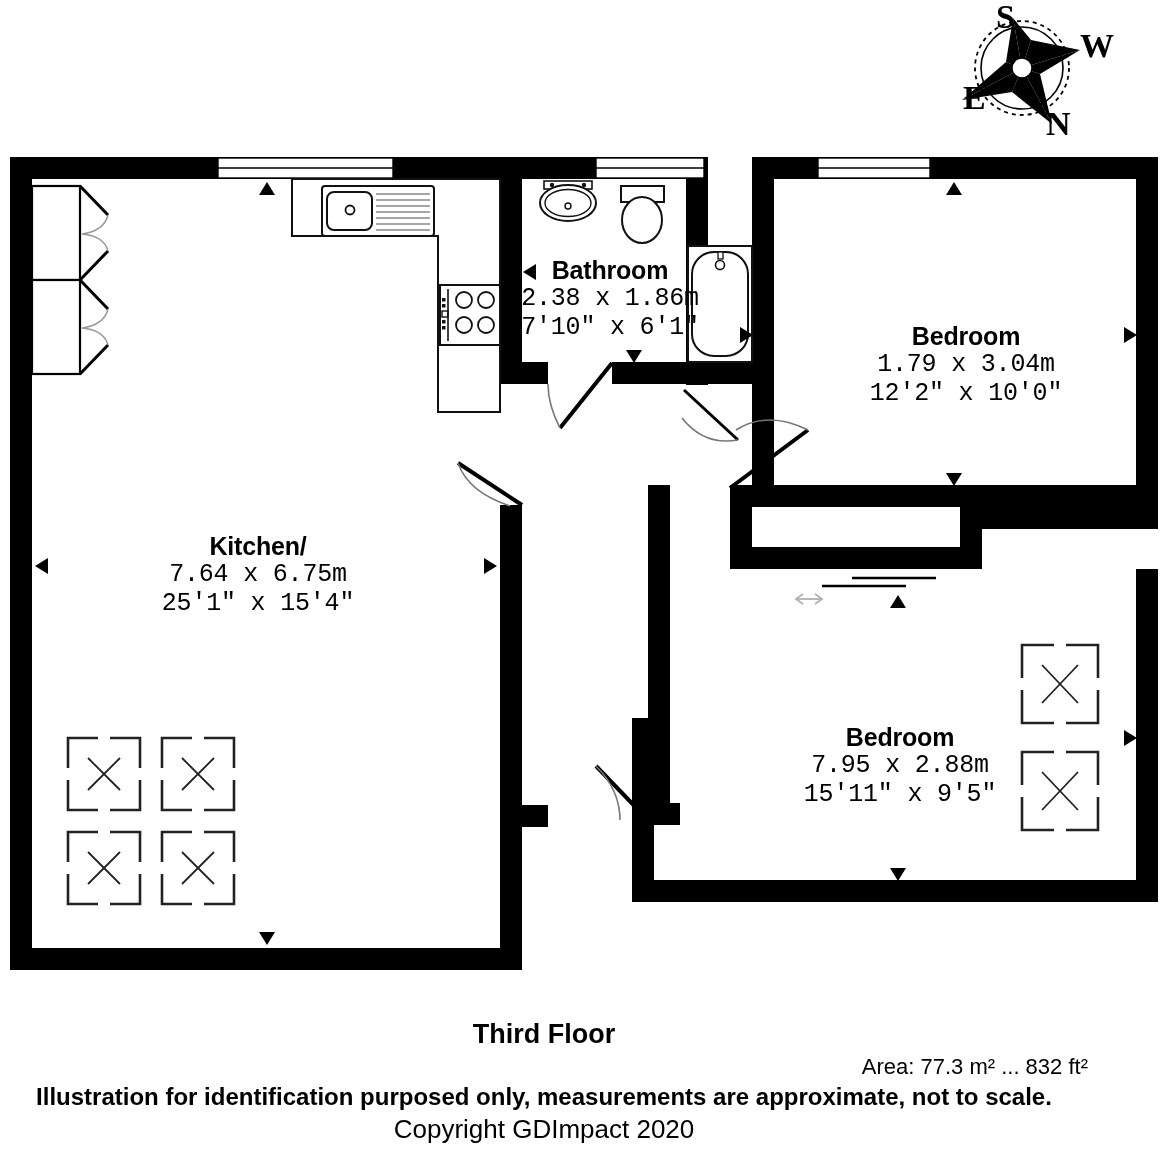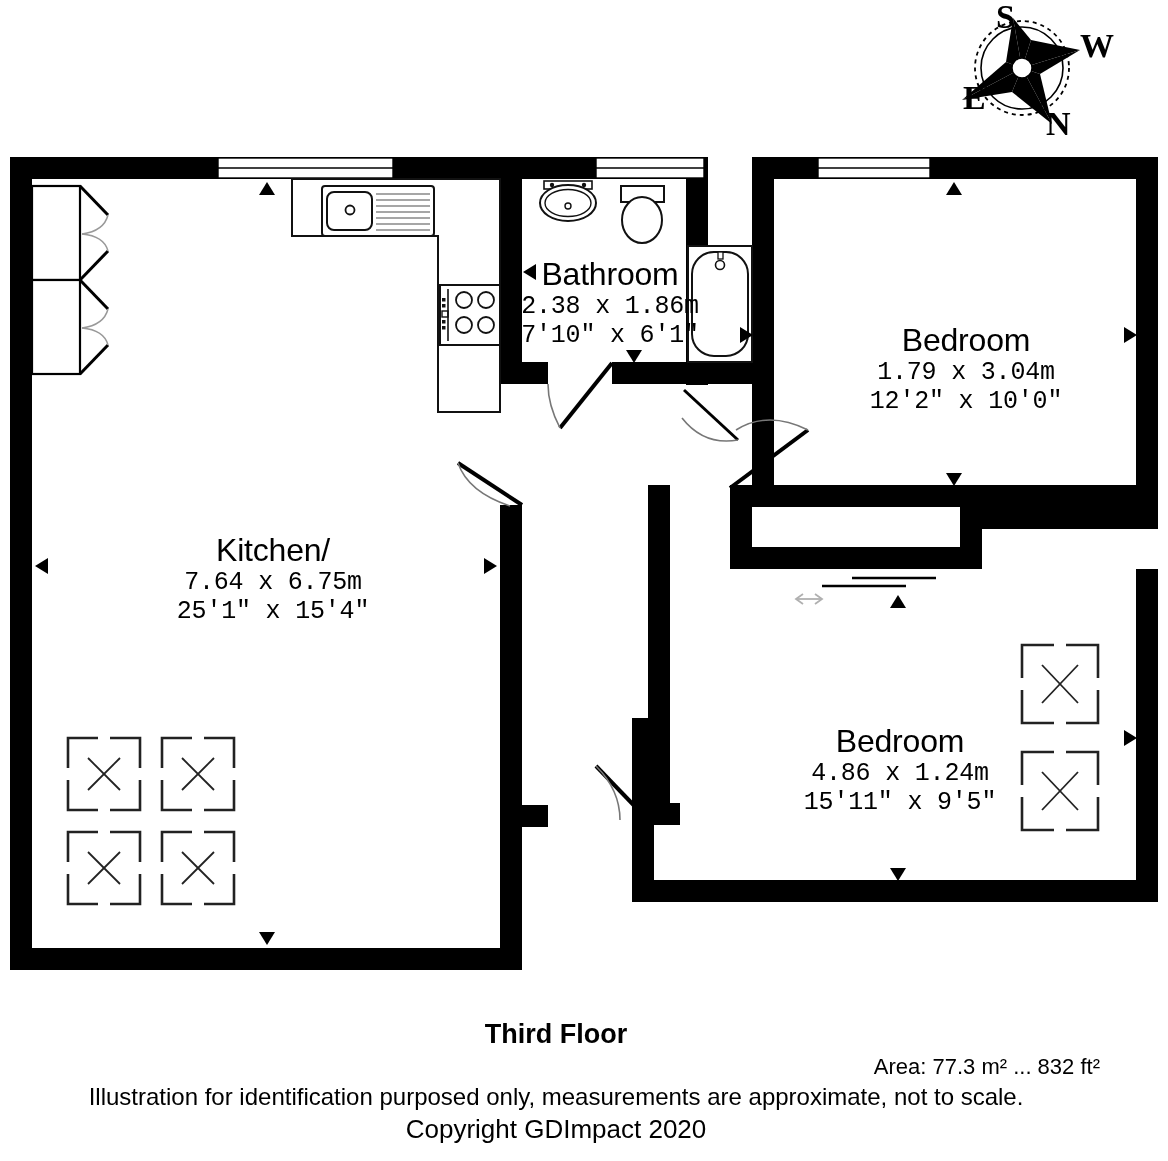--- a/index.html
+++ b/index.html
@@ -27,62 +27,63 @@
     height: 1161px;
   }
   
   .label-block {
     position: absolute;
     text-align: center;
     line-height: 1.15;
     white-space: nowrap;
   }
   .label-block .rm-name {
-    font-weight: normal;
-    font-size: 32px;
+    font-weight: bold;
+    font-size: 25px;
     letter-spacing: -0.2px;
     display: block;
   }
   .label-block .rm-dim {
     font-weight: normal;
     font-size: 25px;
     letter-spacing: -0.2px;
     display: block;
     font-family: Liberation Mono, monospace;
   }
   .compass-letter {
     position: absolute;
     font-family: "Liberation Serif", serif;
     font-weight: bold;
     font-size: 34px;
     color: #000;
   }
   #footer {
     position: absolute;
-    left: 12px;
+    left: 0;
     top: 1018px;
     width: 1088px;
     text-align: center;
   }
   #footer .f-title {
     font-size: 27px;
     font-weight: bold;
     display: block;
     line-height: 1.25;
   }
   #footer .f-area {
     font-size: 22px;
     display: block;
     line-height: 1.32;
     text-align: right;
   }
   #footer .f-note {
     font-size: 24px;
     display: block;
     line-height: 1.32;
+    font-weight: bold;
   }
   #footer .f-copy {
     font-size: 26px;
     display: block;
     line-height: 1.32;
   }
 </style>
 </head>
 <body>
 
@@ -392,29 +393,29 @@
     <span class="rm-dim">2.38 x 1.86m</span>
     <span class="rm-dim">7'10" x 6'1"</span>
   </div>
 
   <div class="label-block" style="left:830px;top:322px;width:272px;">
     <span class="rm-name">Bedroom</span>
     <span class="rm-dim">1.79 x 3.04m</span>
     <span class="rm-dim">12'2" x 10'0"</span>
   </div>
 
-  <div class="label-block" style="left:138px;top:532px;width:270px;">
+  <div class="label-block" style="left:123px;top:532px;width:270px;">
     <span class="rm-name">Kitchen/</span>
     <span class="rm-dim">7.64 x 6.75m</span>
     <span class="rm-dim">25'1" x 15'4"</span>
   </div>
 
   <div class="label-block" style="left:780px;top:723px;width:240px;">
     <span class="rm-name">Bedroom</span>
-    <span class="rm-dim">4.86 x 1.24m</span>
+    <span class="rm-dim">7.95 x 2.88m</span>
     <span class="rm-dim">15'11" x 9'5"</span>
   </div>
 
   <div id="footer">
     <span class="f-title">Third Floor</span>
     <span class="f-area">Area: 77.3 m² ... 832 ft²</span>
     <span class="f-note">Illustration for identification purposed only, measurements are approximate, not to scale.</span>
     <span class="f-copy">Copyright GDImpact 2020</span>
   </div>
 

